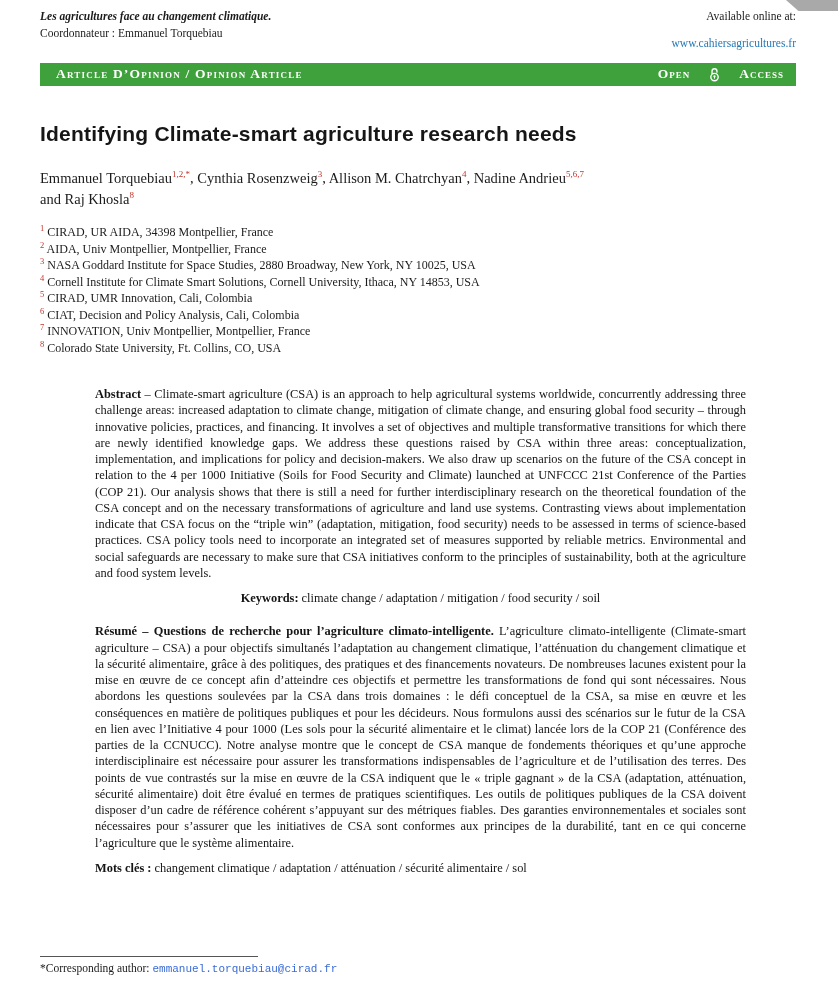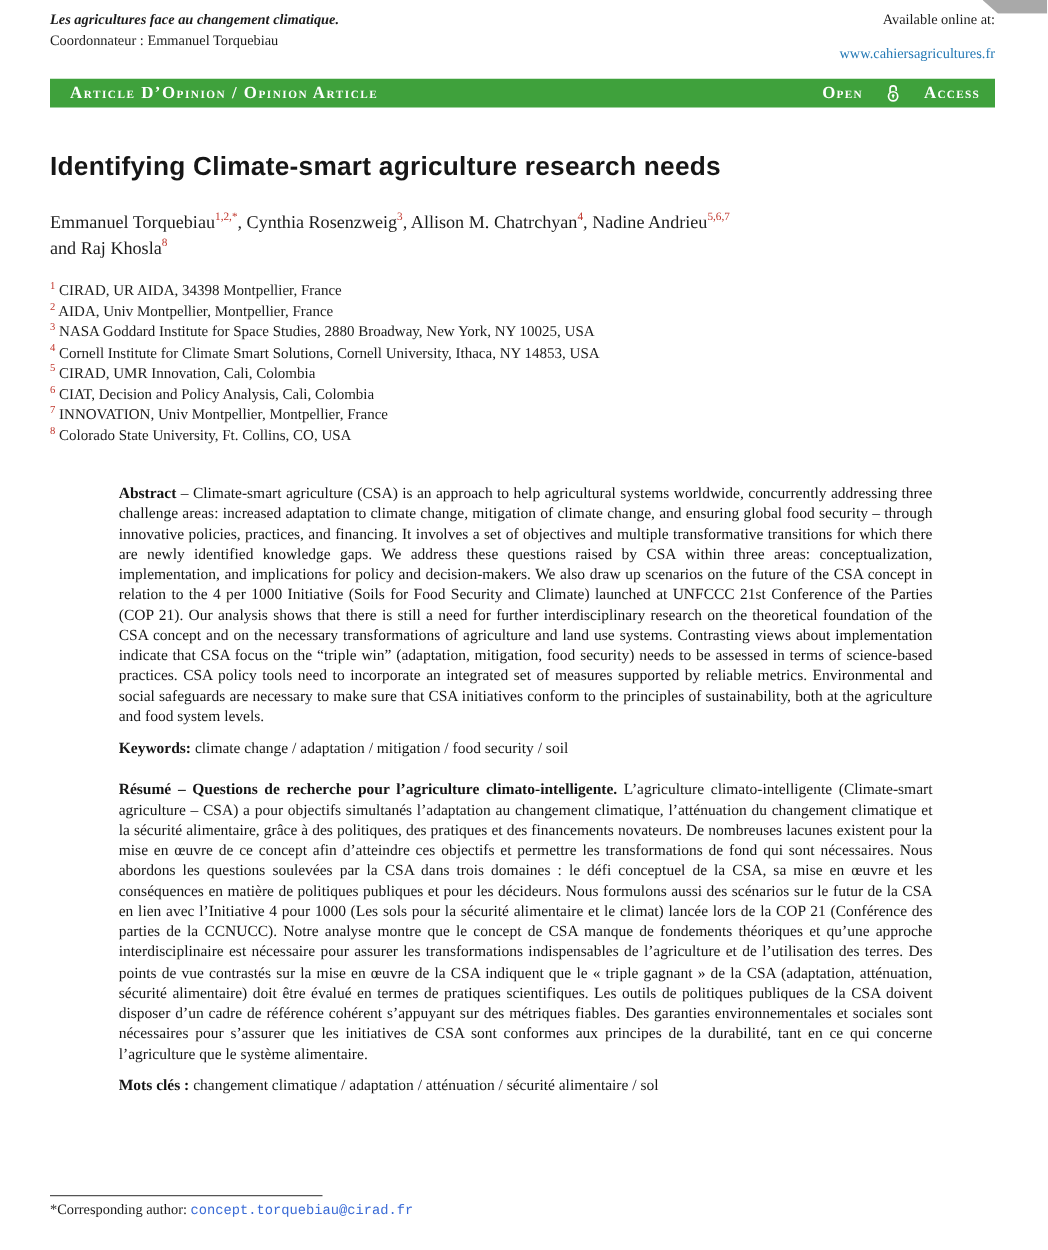--- a/index.html
+++ b/index.html
@@ -41,21 +41,21 @@
   .authors{margin-top:22px;font-size:14.5px;line-height:1.5;}
   sup.red-sup{color:var(--superscript-red);font-size:9px;line-height:0;}
   .affiliations{margin-top:13px;list-style:none;font-size:12px;line-height:16.5px;}
   .affiliations sup.red-sup{font-size:8.5px;}
   
   .abstract-block{
     margin:30px 50px 0 55px;text-align:justify;
     font-size:12.4px;line-height:1.31;color:#151515;
   }
   .abstract-block b{font-weight:bold;}
-  .keywords{margin-top:9px;text-align:left;}
+  .keywords{margin-top:9px;text-align:center;}
   .resume{margin-top:17px;}
   .mots{margin-top:9px;text-align:left;}
   
   .footnote{position:absolute;left:40px;right:42px;top:956px;font-size:11.5px;}
   .footnote-rule{width:218px;border-top:1px solid #555;margin-bottom:5px;}
   .email{
     font-family:"Liberation Mono", monospace;font-size:11px;
     color:var(--email-blue);text-decoration:none;cursor:pointer;
   }
 </style>
@@ -113,16 +113,16 @@
       <p class="keywords"><b>Keywords:</b><span> climate change / adaptation / mitigation / food security / soil</span></p>
 
       <p class="resume"><b>Résumé – Questions de recherche pour l’agriculture climato-intelligente.</b><span> L’agriculture climato-intelligente (Climate-smart agriculture – CSA) a pour objectifs simultanés l’adaptation au changement climatique, l’atténuation du changement climatique et la sécurité alimentaire, grâce à des politiques, des pratiques et des financements novateurs. De nombreuses lacunes existent pour la mise en œuvre de ce concept afin d’atteindre ces objectifs et permettre les transformations de fond qui sont nécessaires. Nous abordons les questions soulevées par la CSA dans trois domaines : le défi conceptuel de la CSA, sa mise en œuvre et les conséquences en matière de politiques publiques et pour les décideurs. Nous formulons aussi des scénarios sur le futur de la CSA en lien avec l’Initiative 4 pour 1000 (Les sols pour la sécurité alimentaire et le climat) lancée lors de la COP 21 (Conférence des parties de la CCNUCC). Notre analyse montre que le concept de CSA manque de fondements théoriques et qu’une approche interdisciplinaire est nécessaire pour assurer les transformations indispensables de l’agriculture et de l’utilisation des terres. Des points de vue contrastés sur la mise en œuvre de la CSA indiquent que le « triple gagnant » de la CSA (adaptation, atténuation, sécurité alimentaire) doit être évalué en termes de pratiques scientifiques. Les outils de politiques publiques de la CSA doivent disposer d’un cadre de référence cohérent s’appuyant sur des métriques fiables. Des garanties environnementales et sociales sont nécessaires pour s’assurer que les initiatives de CSA sont conformes aux principes de la durabilité, tant en ce qui concerne l’agriculture que le système alimentaire.</span></p>
 
       <p class="mots"><b>Mots clés :</b><span> changement climatique / adaptation / atténuation / sécurité alimentaire / sol</span></p>
     </section>
   </main>
 
   <footer class="footnote">
     <div class="footnote-rule"></div>
-    <span>*Corresponding author: </span><a class="email">concept.torquebiau@cirad.fr</a>
+    <span>*Corresponding author: </span><a class="email">emmanuel.torquebiau@cirad.fr</a>
   </footer>
 
 </div>
 
 </body></html>

